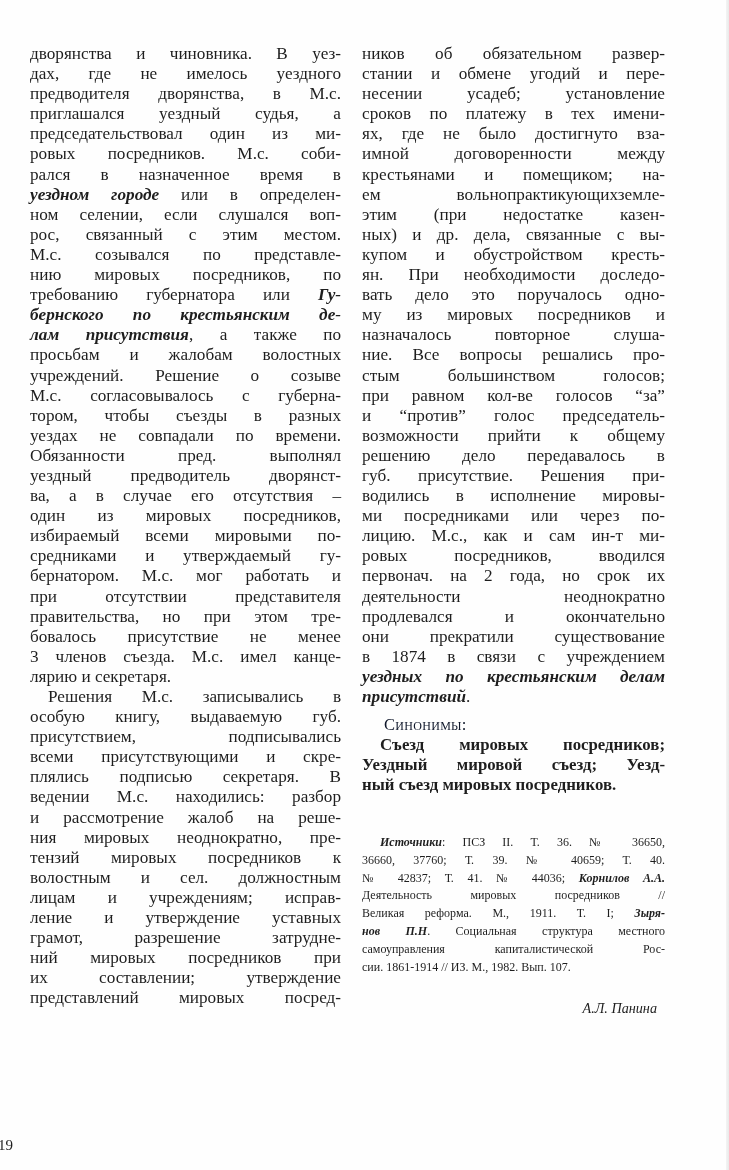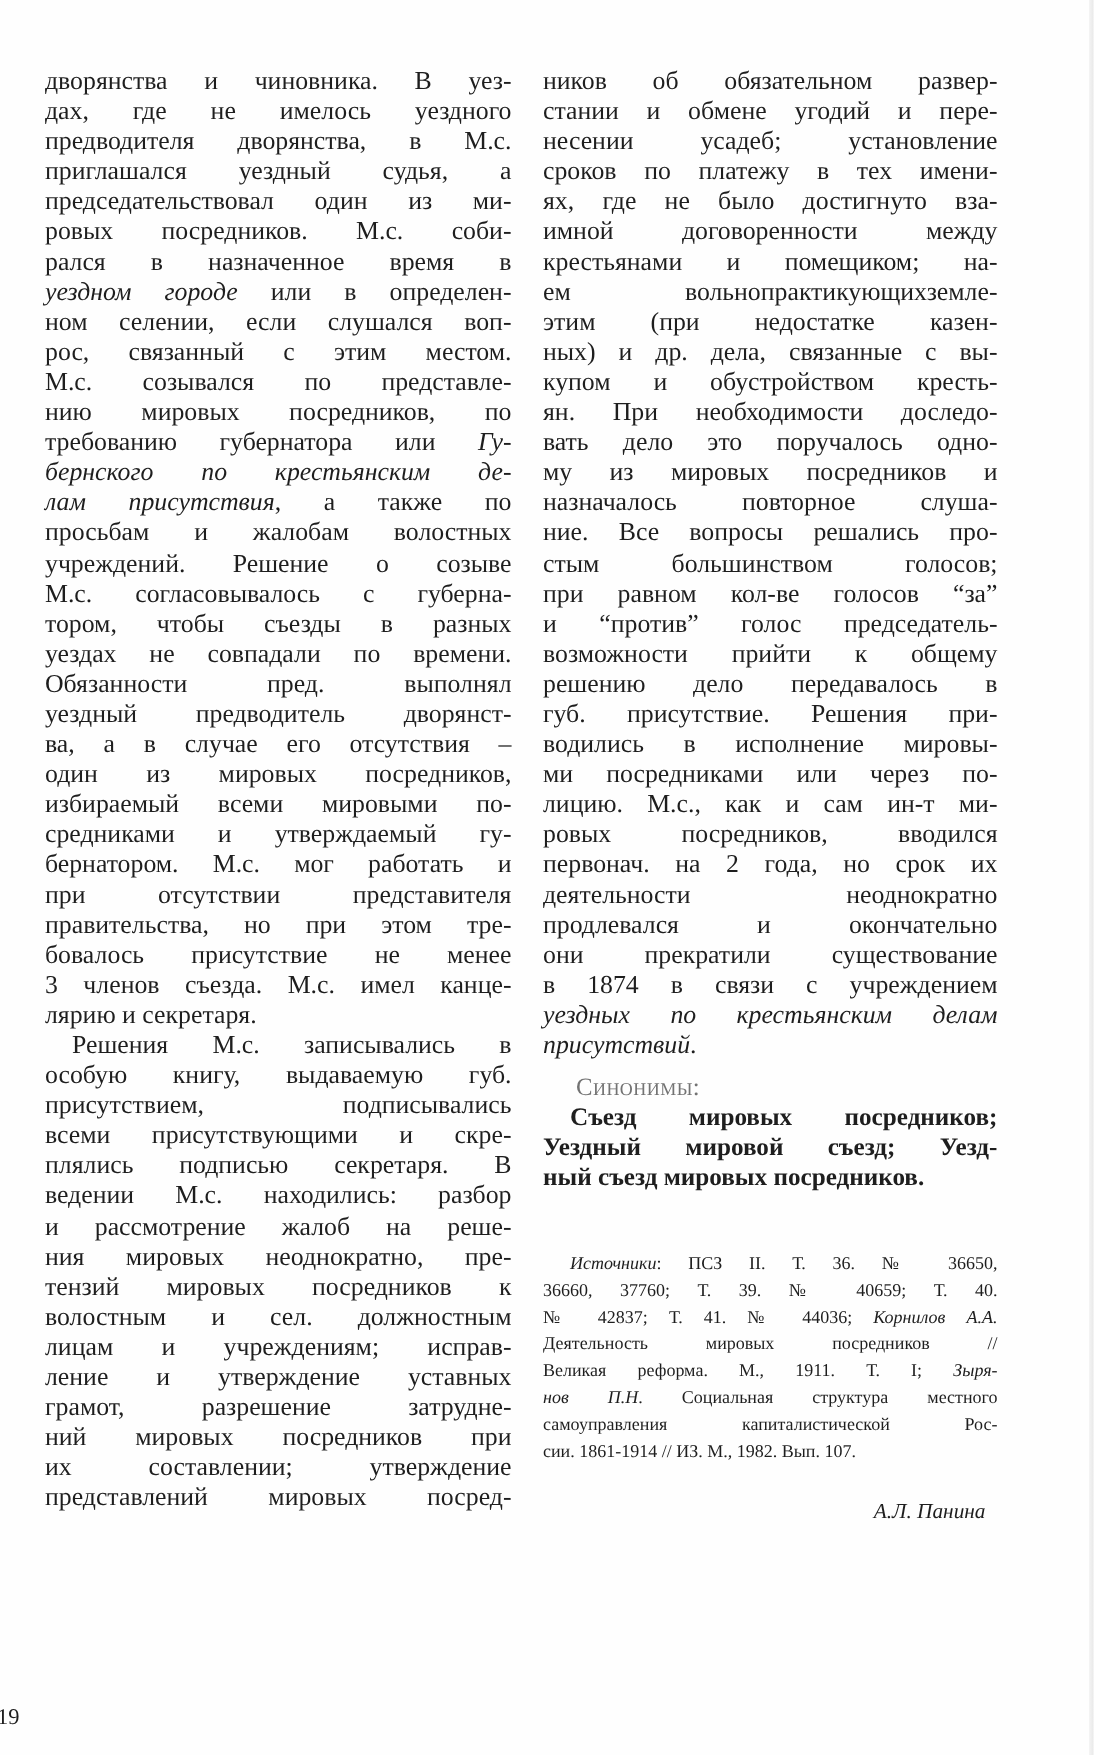--- a/index.html
+++ b/index.html
@@ -38,26 +38,26 @@
   .line {
     display: block;
     white-space: nowrap;
     text-align: justify;
     text-align-last: justify;
     height: 20.1px;
     overflow: visible;
   }
   .line.last { text-align-last: left; }
   .indent { padding-left: 18px; }
-  .it { font-style: italic; }
+  .it { font-style: italic; font-weight: bold; }
   .gap-small { height: 8px; }
   .synonyms-label {
     font-size: 16.5px;
     letter-spacing: 0.3px;
-    color: #737373;
+    color: #0f172a;
     padding-left: 22px;
     height: 20px;
     line-height: 20px;
     font-variant: small-caps;
   }
   .syn {
     font-weight: bold;
     font-size: 16.8px;
     line-height: 20px;
     height: 20px;

